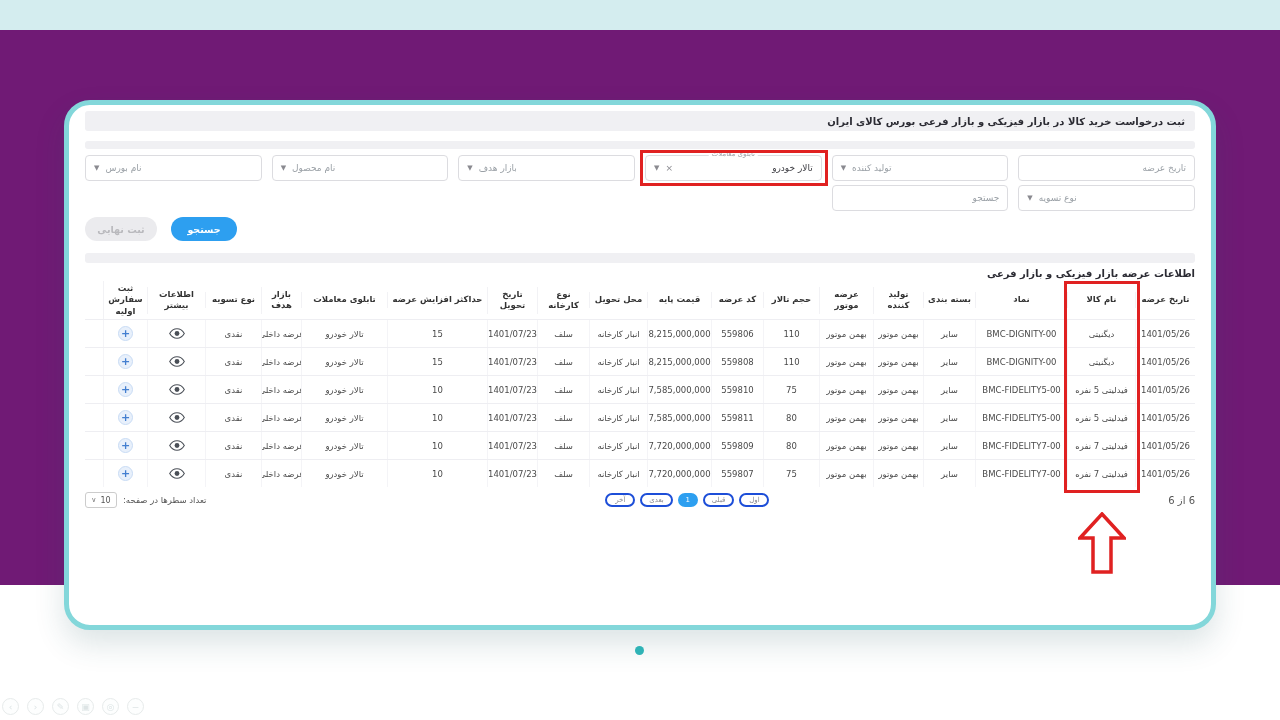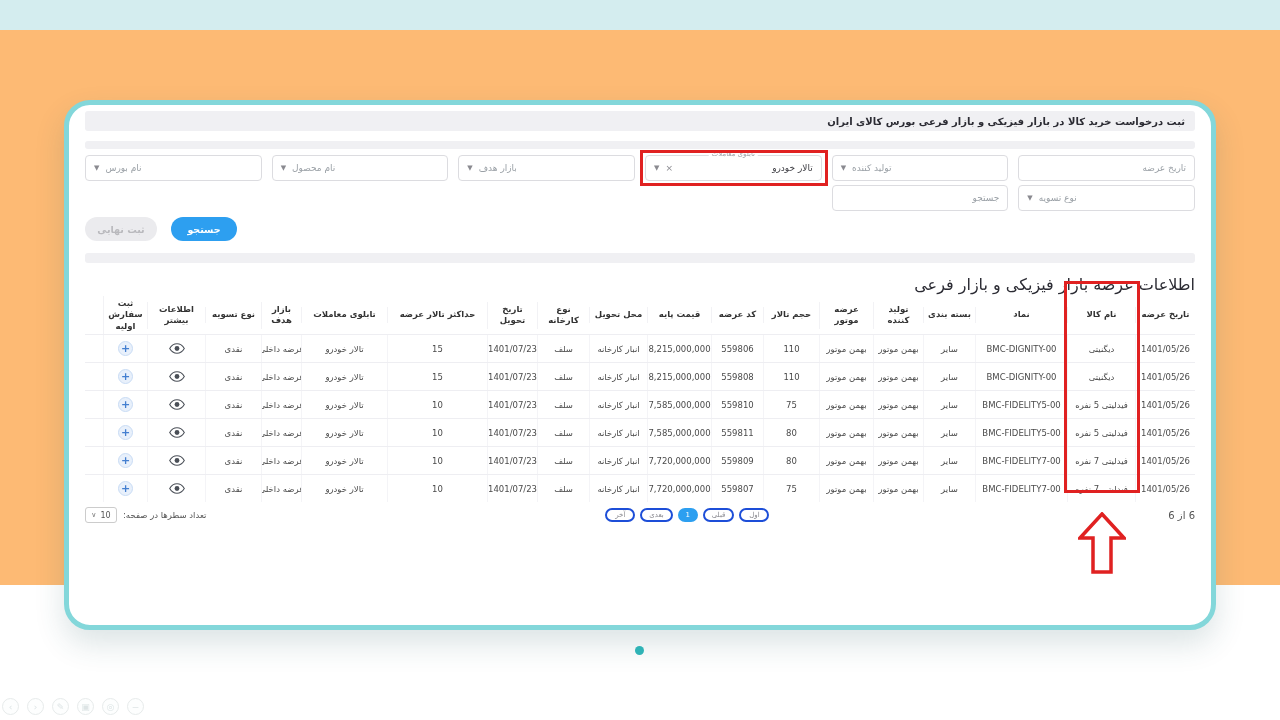--- a/index.html
+++ b/index.html
@@ -1,18 +1,18 @@
 <!DOCTYPE html>
 <html lang="fa" style="--accent: #2d9ff0; --card-border: #83d7da; --strip-teal: #d4edef; --red: #e02121;"><head>
 <meta charset="utf-8">
 <style>
   *{margin:0;padding:0;box-sizing:border-box}
   html,body{width:1280px;height:720px;overflow:hidden;background:#fff;
     font-family:"DejaVu Sans",sans-serif}
-  .stage{position:relative;width:1280px;height:585px;background:#fdba74}
+  .stage{position:relative;width:1280px;height:585px;background:#701a75}
   .top-strip{position:absolute;left:0;top:0;width:1280px;height:30px;background:var(--strip-teal,#d4edef)}
   .card{position:absolute;left:64px;top:100px;width:1152px;height:530px;background:#fff;
     border:5px solid var(--card-border,#83d7da);border-radius:26px;
     box-shadow:0 14px 30px rgba(40,90,95,.16);padding:6px 16px;direction:rtl}
   .title-bar{height:20px;background:#f0f0f3;border-radius:3px;display:flex;align-items:center;
     padding:0 10px;font-size:10px;font-weight:700;color:#2b2b33}
   .skeleton{background:#f0f0f3;border-radius:3px}
   .s1{height:8px;margin-top:10px}
   .s2{height:10px;margin-top:12px}
   .filters{display:grid;grid-template-columns:repeat(6,1fr);gap:4px 10px;margin-top:6px}
@@ -26,21 +26,21 @@
   .float-label{position:absolute;top:-5px;right:50%;transform:translateX(50%);background:#fff;
     padding:0 3px;font-size:7px;color:#a2a2a8;line-height:1;white-space:nowrap}
   .real-input{border:none;outline:none;width:100%;height:100%;font-family:inherit;font-size:9px;
     color:#3c3c42;text-align:right;direction:rtl;background:transparent}
   .real-input::placeholder{color:#9aa0a6}
   .buttons{display:flex;justify-content:flex-end;gap:14px;margin-top:6px}
   .btn{height:24px;border:none;border-radius:12px;font-family:inherit;font-size:9.5px;font-weight:700;
     display:flex;align-items:center;justify-content:center;cursor:pointer}
   .btn-search{width:66px;background:var(--accent,#2d9ff0);color:#fff}
   .btn-submit{width:72px;background:#ebebee;color:#b9b9bd}
-  .section-title{margin-top:12px;font-size:16px;font-weight:400;color:#2b2b33}
+  .section-title{margin-top:5px;font-size:10px;font-weight:700;color:#2b2b33}
   :root{--cols:60px 68px 92px 52px 50px 54px 56px 52px 64px 58px 52px 50px 100px 86px 40px 56px 58px 44px}
   .table{margin-top:2px}
   .thead{display:grid;grid-template-columns:var(--cols);min-height:38px;align-items:center;direction:rtl}
   .th{font-size:8.5px;font-weight:700;color:#333;text-align:center;padding:2px 3px;line-height:1.35;
     border-left:1px solid #f2f2f5}
   .trow{display:grid;grid-template-columns:var(--cols);height:28px;align-items:center;
     border-top:1px solid #eeeef2;direction:rtl}
   .td{font-size:8.5px;color:#4a4a4a;text-align:center;white-space:nowrap;overflow:hidden;
     padding:0 2px;border-left:1px solid #f4f4f7;display:flex;align-items:center;justify-content:center;height:100%}
   .eye{display:inline-flex;align-items:center;justify-content:center;cursor:pointer}
@@ -132,21 +132,21 @@
           <div class="th">نماد</div>
           <div class="th">بسته بندی</div>
           <div class="th">تولید کننده</div>
           <div class="th">عرضه موتور</div>
           <div class="th">حجم تالار</div>
           <div class="th">کد عرضه</div>
           <div class="th">قیمت پایه</div>
           <div class="th">محل تحویل</div>
           <div class="th">نوع کارخانه</div>
           <div class="th">تاریخ تحویل</div>
-          <div class="th">حداکثر تالار عرضه</div>
+          <div class="th">حداکثر افزایش عرضه</div>
           <div class="th">تابلوی معاملات</div>
           <div class="th">بازار هدف</div>
           <div class="th">نوع تسویه</div>
           <div class="th">اطلاعات بیشتر</div>
           <div class="th">ثبت سفارش اولیه</div>
         </div>
       <div>
           <div class="trow">
             <div class="td">1401/05/26</div>
             <div class="td">دیگنیتی</div>

